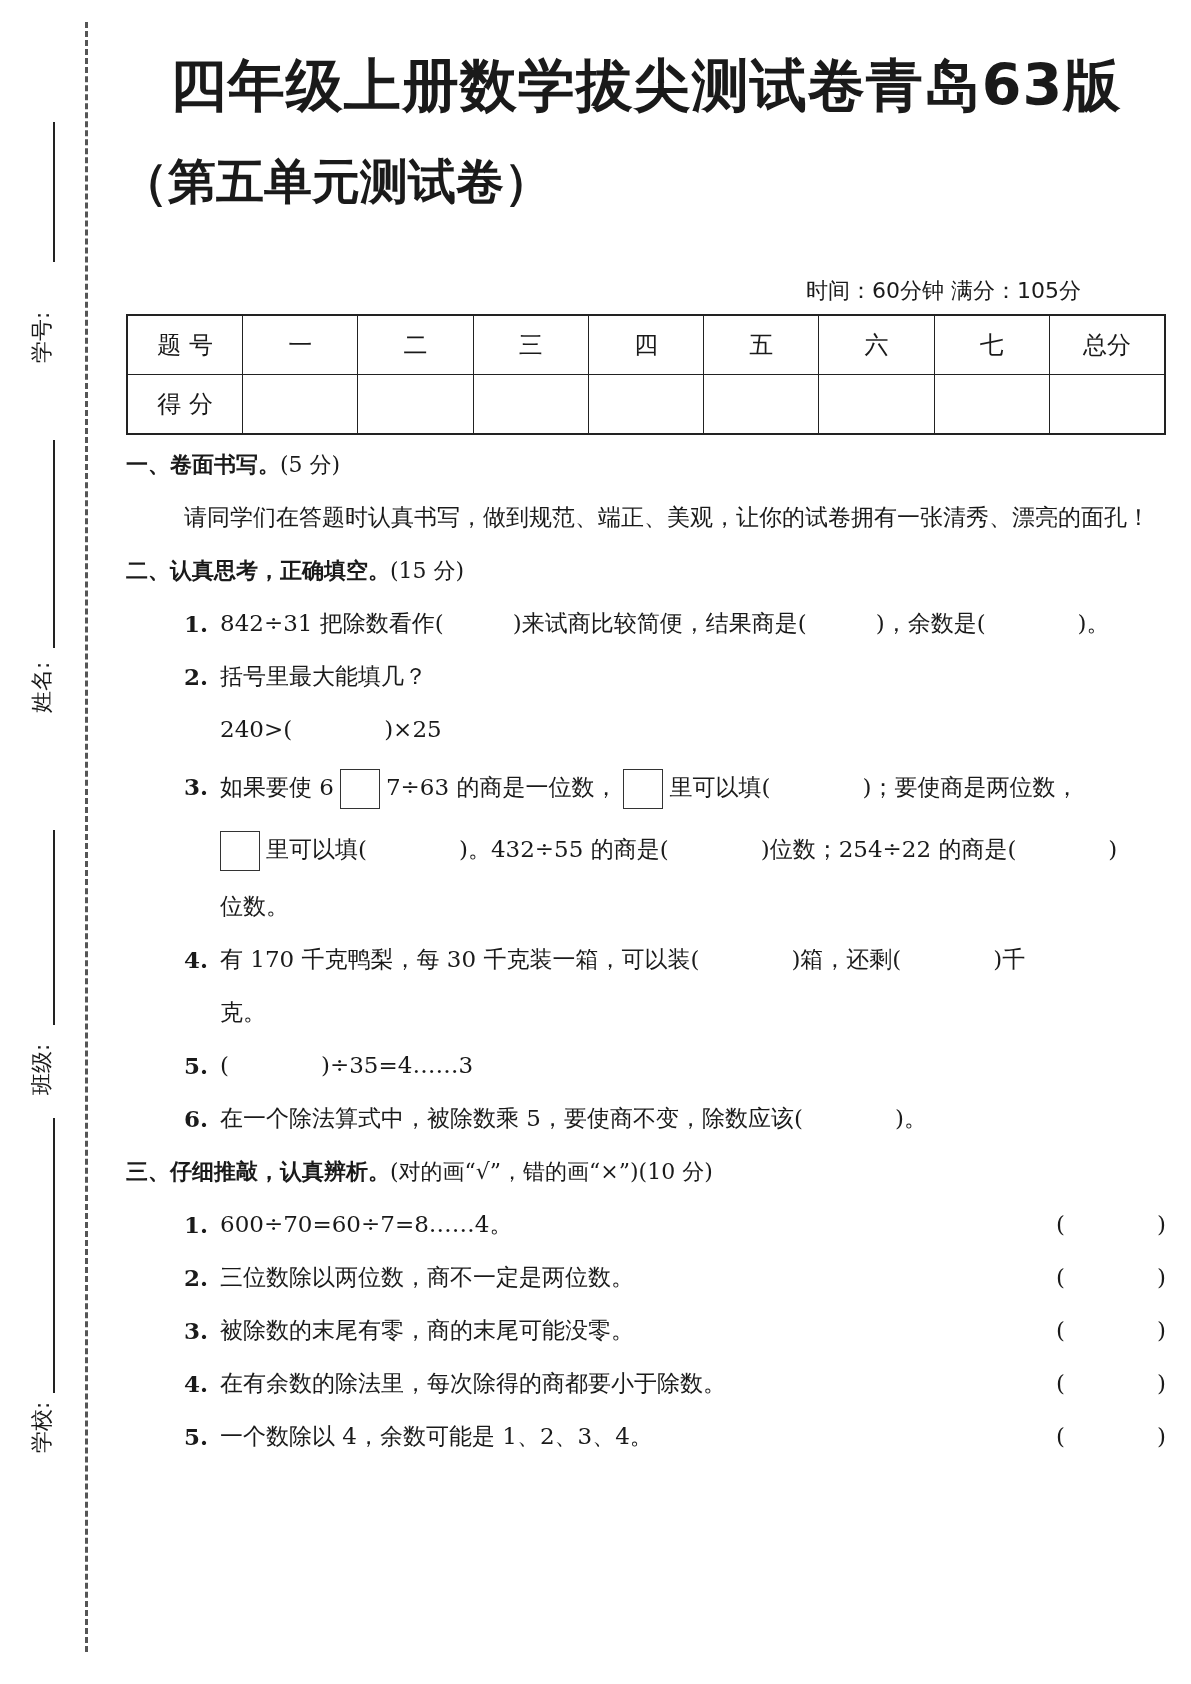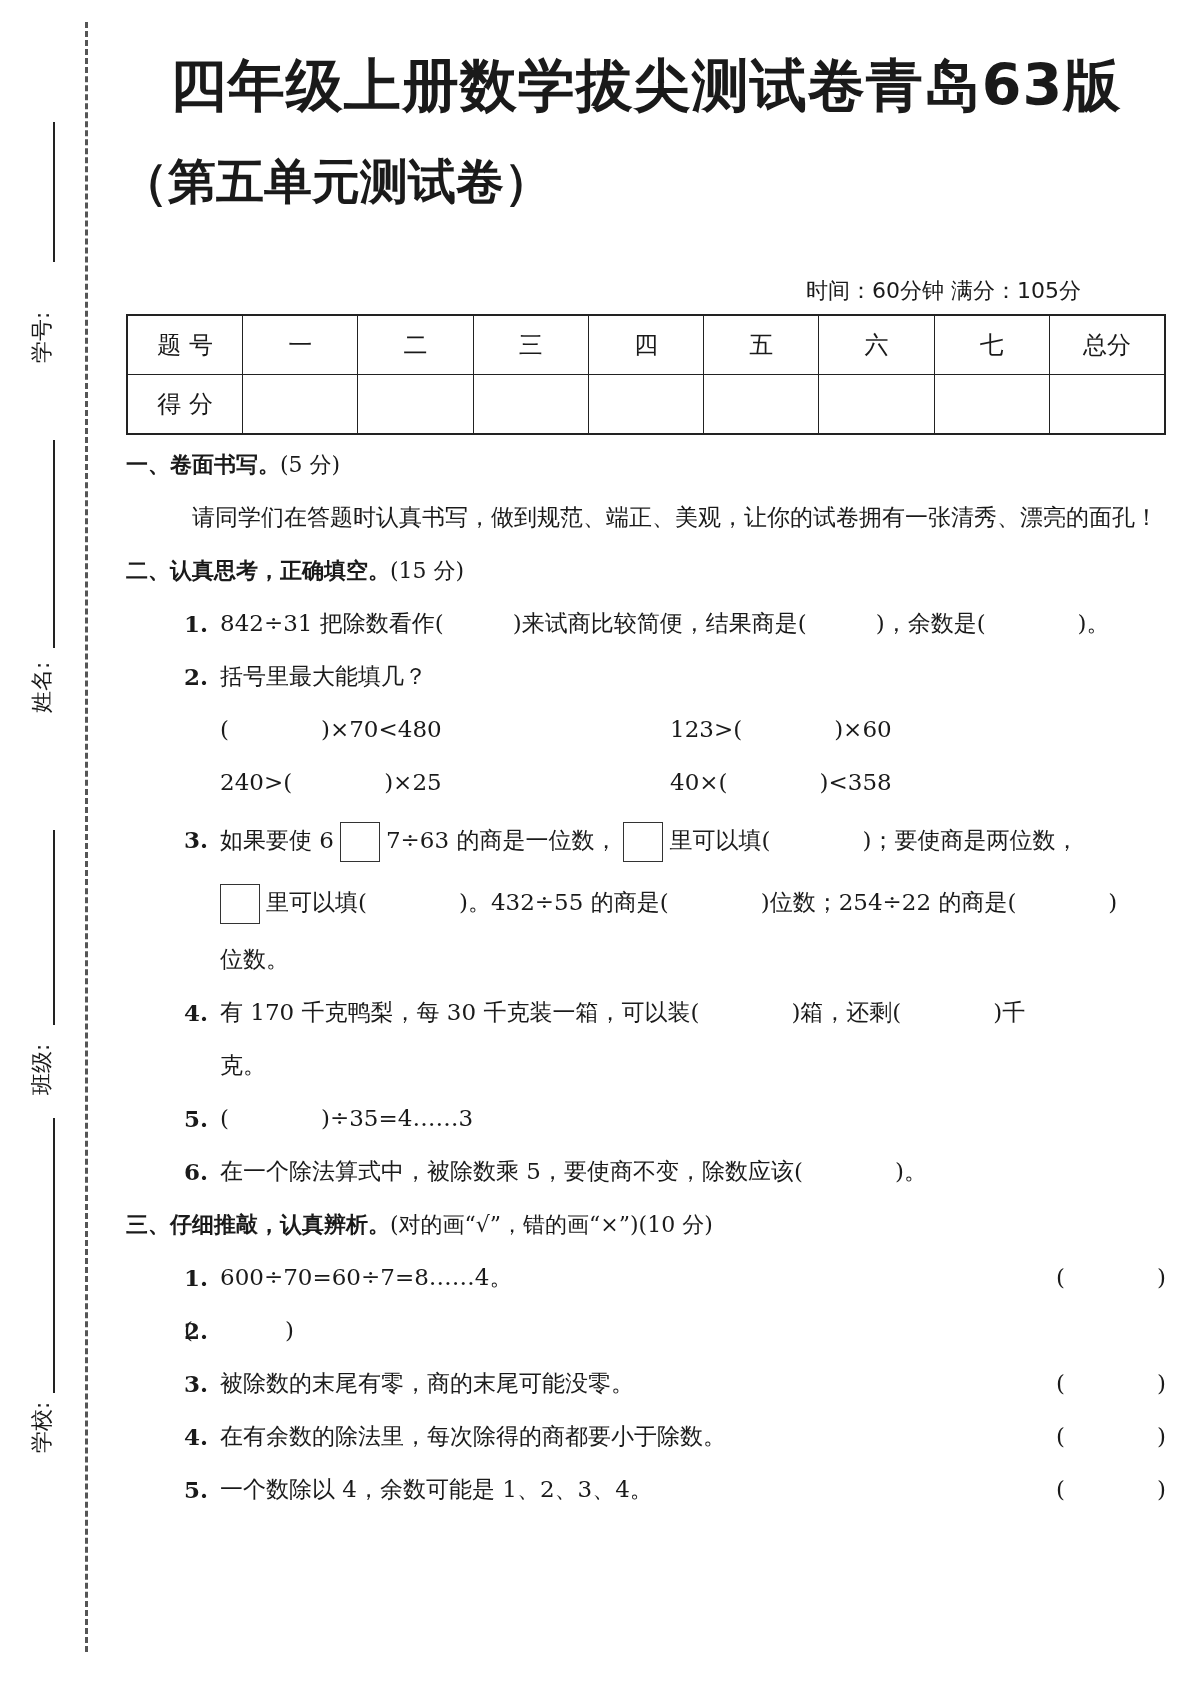--- a/index.html
+++ b/index.html
@@ -42,21 +42,21 @@
   table.score td {
     border: 1.5px solid #222; height: 56px; text-align: center; width: 115px; margin-top: 28px;
   }
   table.score { border: 2.5px solid #222; }
   .content {
     position: absolute; left: 126px; top: 438px; width: 1040px;
     font-size: 23px; line-height: 53px;
   }
   .sec-h { font-family: "DejaVu Sans", sans-serif; font-weight: bold; font-size: 22px; }
   .sec-h .pts { font-family: "DejaVu Serif", serif; font-weight: normal; }
-  .para { text-indent: 58px; text-align: center; }
+  .para { text-indent: 58px; }
   .q { padding-left: 58px; position: relative; }
   .q .num { position: absolute; left: 58px; font-weight: bold; }
   .q .qt { display: block; padding-left: 36px; }
   .cont { padding-left: 94px; }
   .row2 { display: flex; padding-left: 94px; }
   .row2 span { width: 450px; }
   .box {
     display: inline-block; width: 38px; height: 38px; border: 1.5px solid #333;
     vertical-align: middle; margin: 0 6px;
   }
@@ -125,26 +125,21 @@
   </div>
   <div class="q">
     <span class="num">1.</span>
     <span class="qt">842÷31 把除数看作(　　　)来试商比较简便，结果商是(　　　)，余数是(　　　　)。</span>
   </div>
   <div class="q">
     <span class="num">2.</span>
     <span class="qt">括号里最大能填几？</span>
   </div>
   <div class="row2">
-    <span>(　　　　)×70&lt;480</span>
-    <span>123&gt;(　　　　)×60</span>
-  </div>
-  <div class="row2">
     <span>240&gt;(　　　　)×25</span>
-    <span>40×(　　　　)&lt;358</span>
   </div>
   <div class="q" style="line-height:62px">
     <span class="num">3.</span>
     <span class="qt">
       <span>如果要使 6</span><span class="box"></span><span>7÷63 的商是一位数，</span><span class="box"></span><span>里可以填(　　　　)；要使商是两位数，</span>
     </span>
   </div>
   <div class="cont" style="line-height:62px">
     <span class="box" style="margin-left:0"></span><span>里可以填(　　　　)。432÷55 的商是(　　　　)位数；254÷22 的商是(　　　　)</span>
   </div>
@@ -169,20 +164,21 @@
   <div class="q judge">
     <span class="num">1.</span>
     <span class="qt">600÷70=60÷7=8……4。</span>
     <span class="paren">
         <span>(</span>
         <span>)</span>
       </span>
   </div>
   <div class="q judge">
     <span class="num">2.</span>
+    <span class="qt">三位数除以两位数，商不一定是两位数。</span>
     <span class="paren">
         <span>(</span>
         <span>)</span>
       </span>
   </div>
   <div class="q judge">
     <span class="num">3.</span>
     <span class="qt">被除数的末尾有零，商的末尾可能没零。</span>
     <span class="paren">
         <span>(</span>

